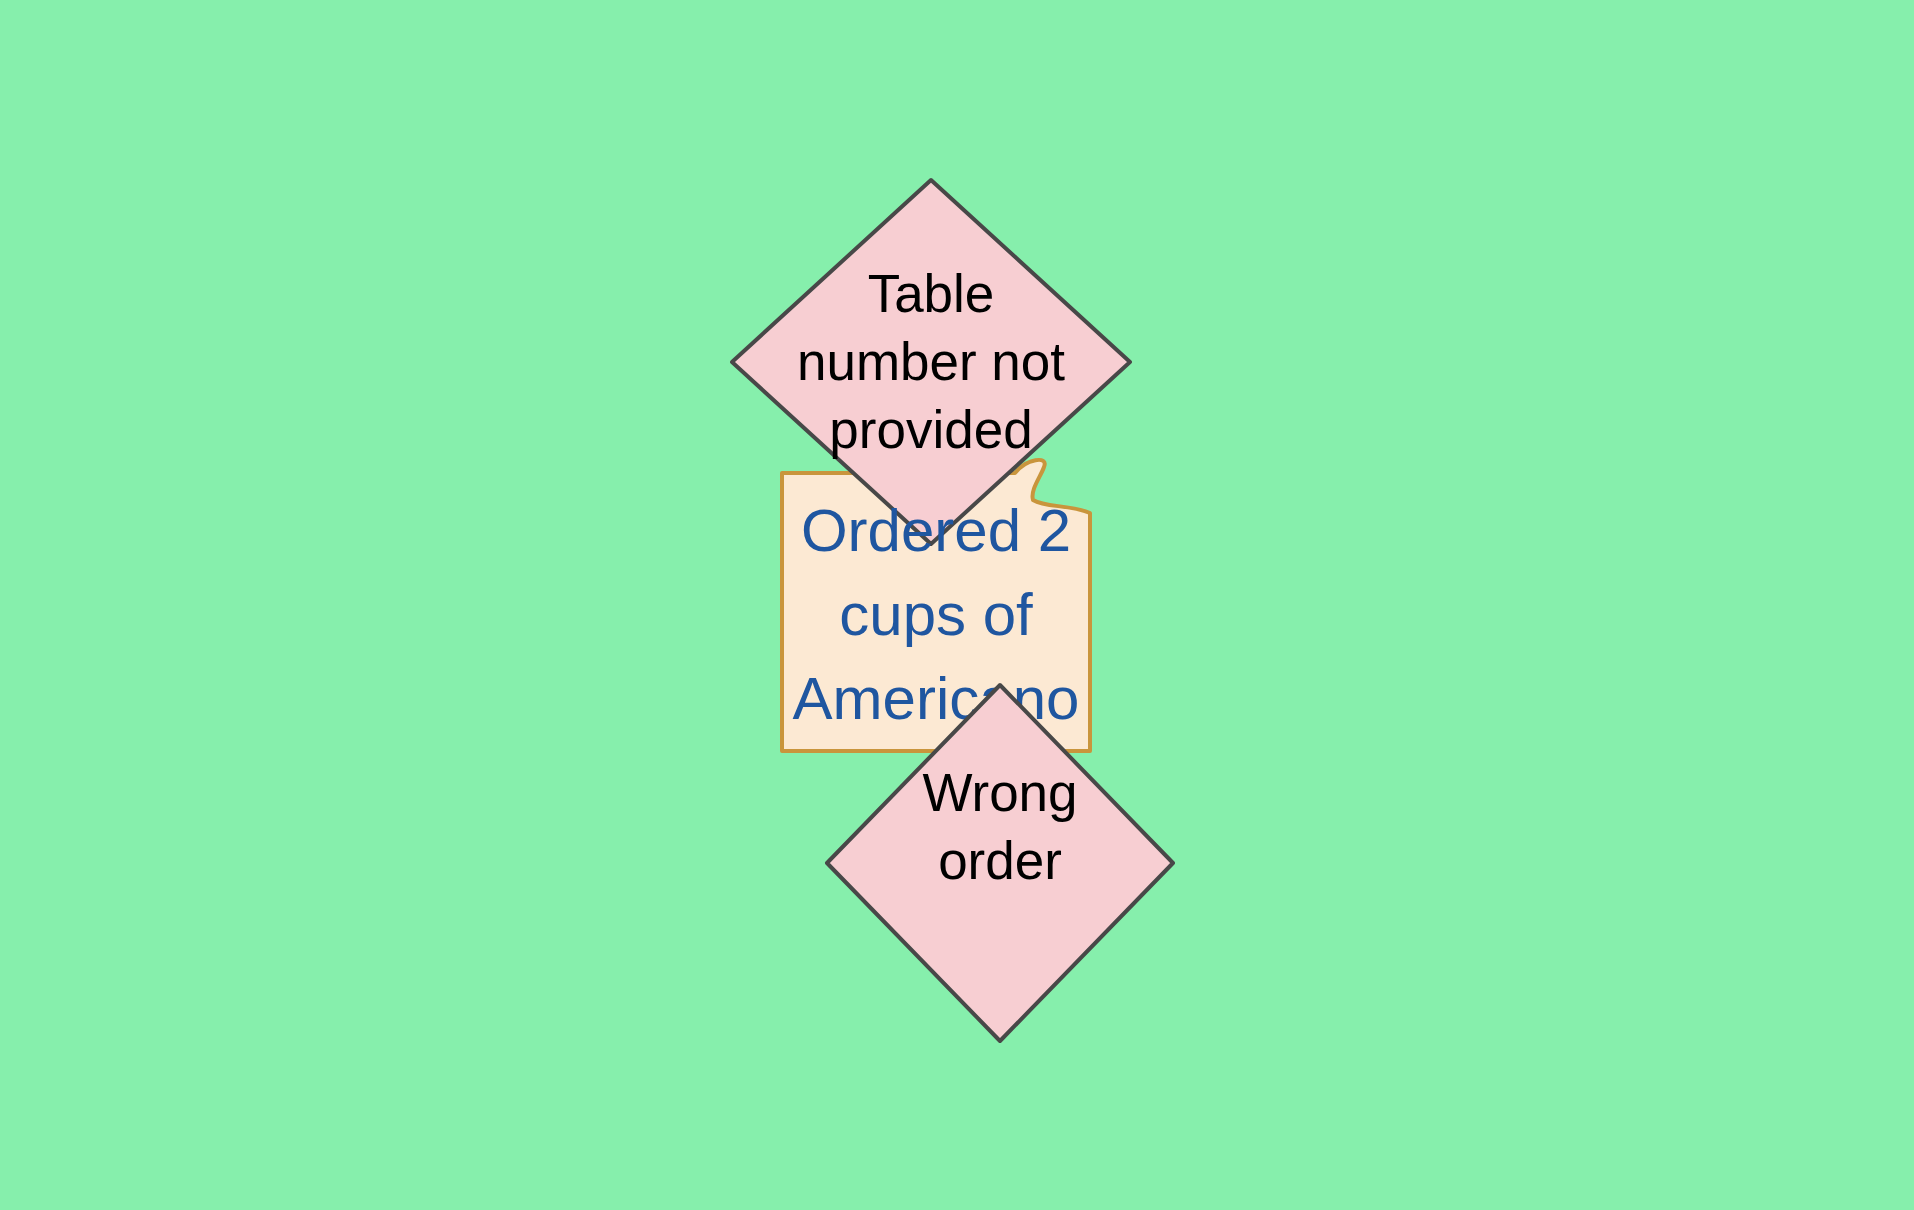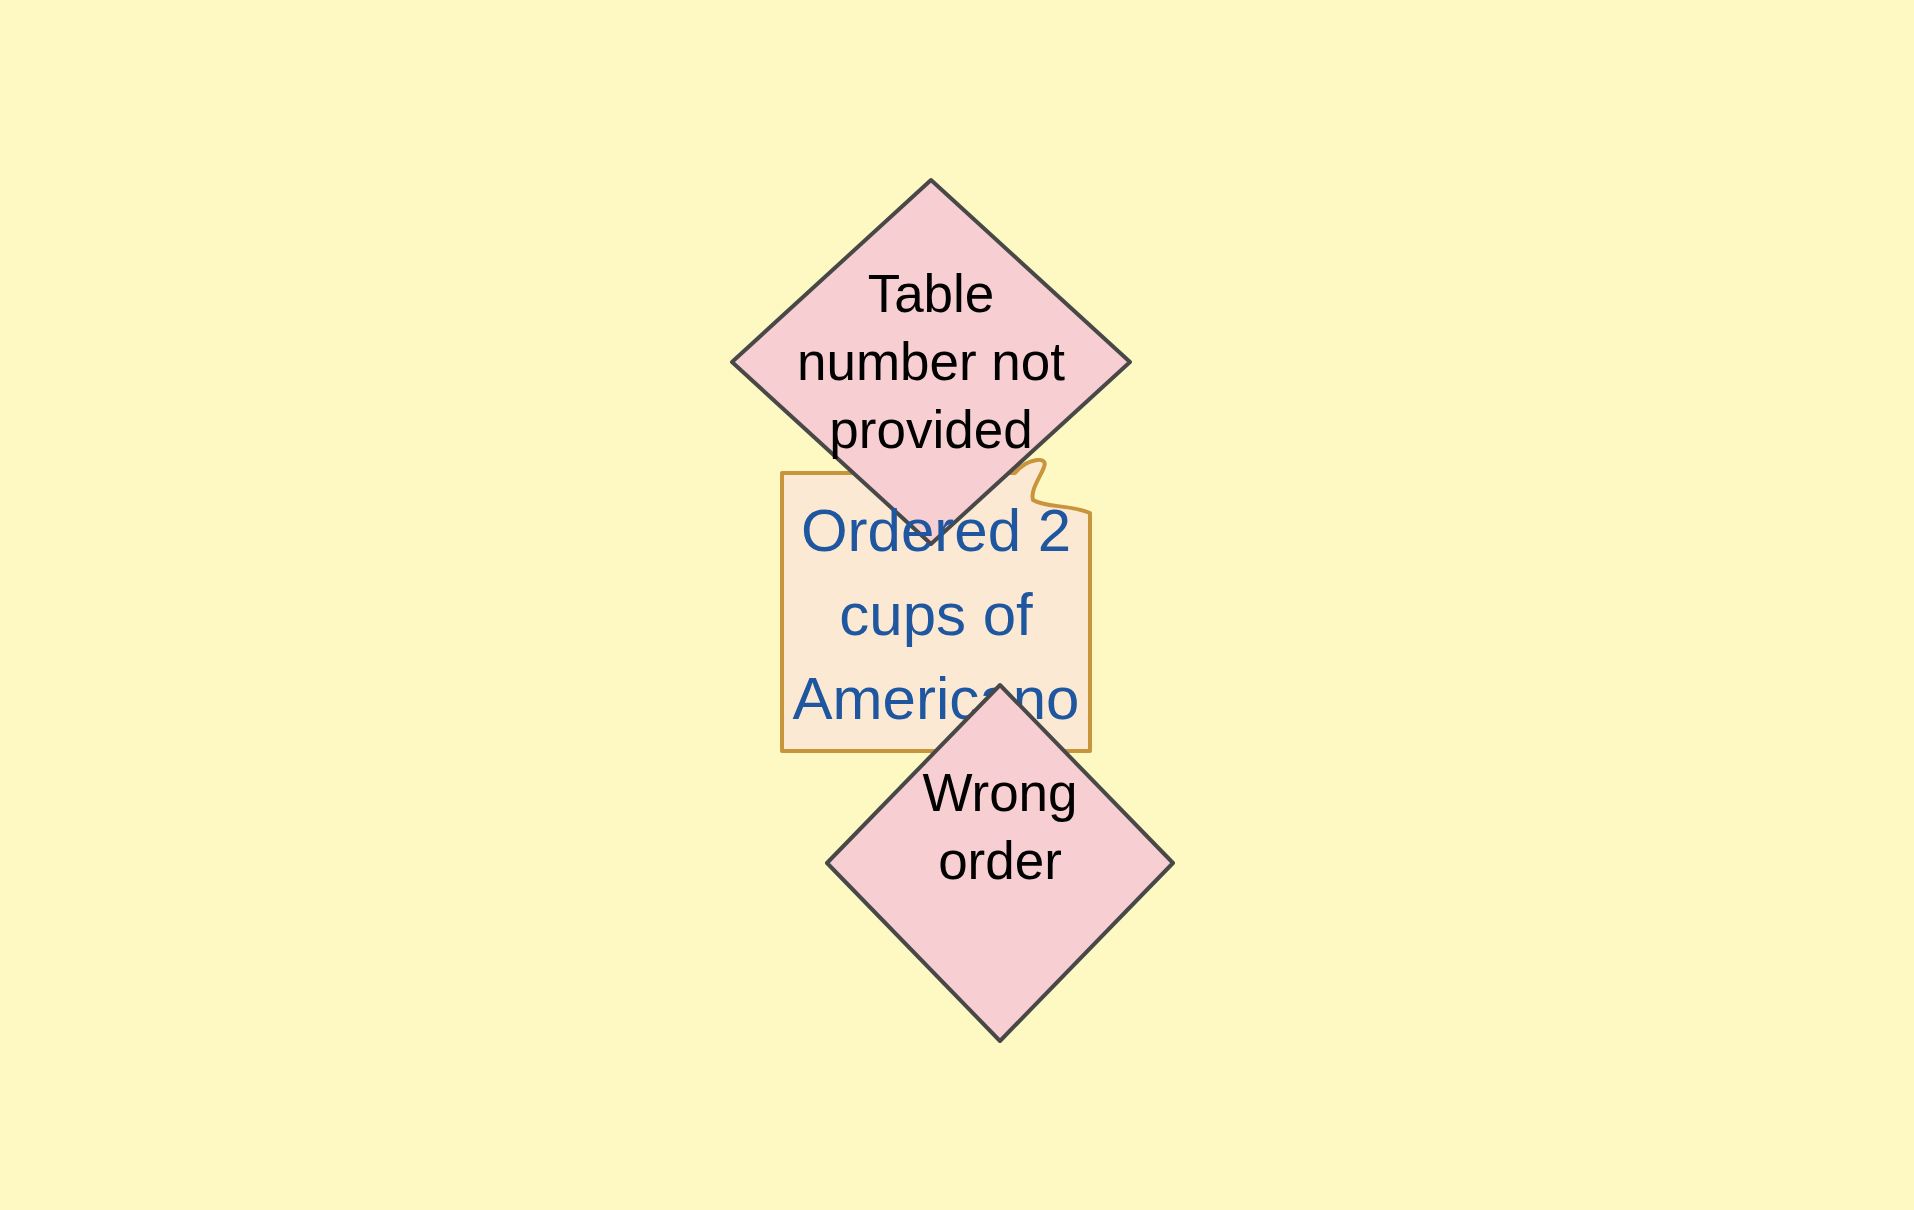--- a/index.html
+++ b/index.html
@@ -4,21 +4,21 @@
 <style>
   html, body {
     margin: 0;
     padding: 0;
     background: #ffffff;
   }
   .canvas {
     position: relative;
     width: 1914px;
     height: 1210px;
-    background: #fef9c3;
+    background: #86efac;
     overflow: hidden;
     font-family: "Liberation Sans", "DejaVu Sans", sans-serif;
   }
   .layer {
     position: absolute;
     left: 0;
     top: 0;
     width: 1914px;
     height: 1210px;
     pointer-events: none;

